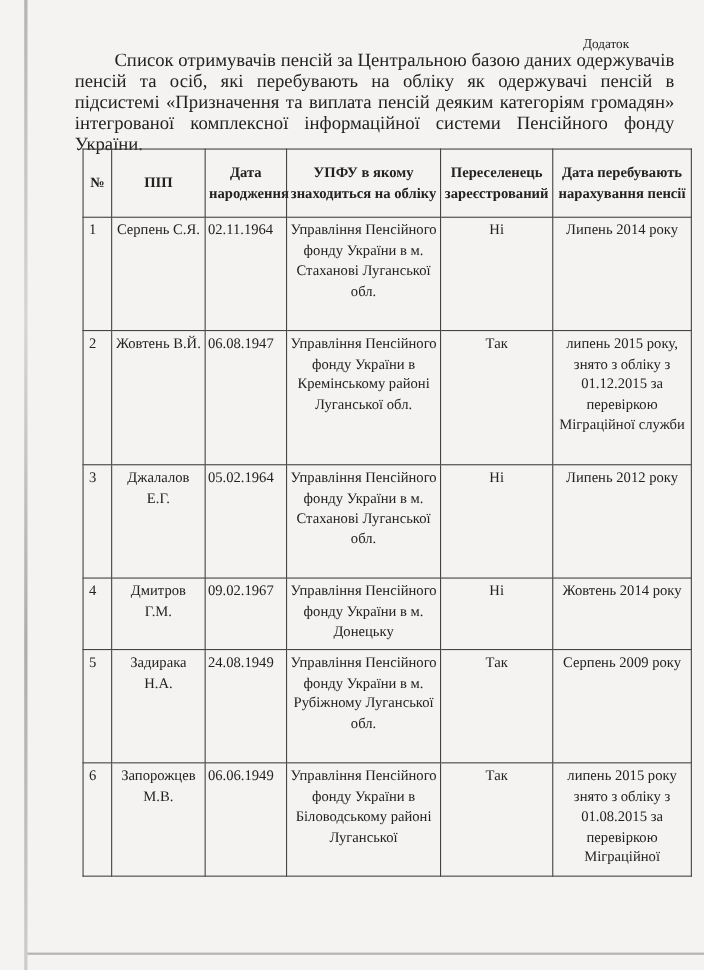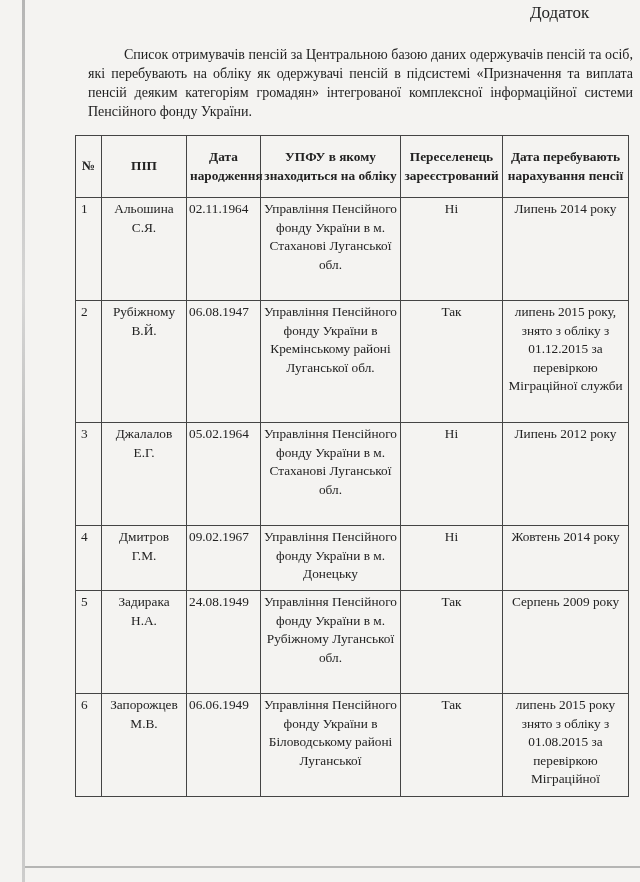--- a/index.html
+++ b/index.html
@@ -12,25 +12,25 @@
   .page-edge {
     position:absolute; left:22px; top:0; width:3px; height:882px;
     background:linear-gradient(#9a9a9a,#c9c9c9,#8e8e8e,#bdbdbd);
     opacity:0.7;
   }
   .bottom-edge {
     position:absolute; left:25px; top:866px; width:615px; height:2px;
     background:#9a9a9a; opacity:0.7;
   }
   .appendix-label {
-    position:absolute; left:530px; top:3px; font-size:17px;
+    position:absolute; left:530px; top:33px; font-size:12px;
   }
   .intro {
-    position:absolute; left:88px; top:45px; width:545px;
-    font-size:14px; line-height:19px; text-align:justify;
+    position:absolute; left:68px; top:45px; width:545px;
+    font-size:17px; line-height:19px; text-align:justify;
     text-indent:36px;
   }
   table.pension {
     position:absolute; left:75px; top:135px;
     border-collapse:collapse; table-layout:fixed;
     width:553px; font-size:13.3px; line-height:18.6px;
   }
   table.pension th, table.pension td {
     border:1px solid #444; padding:2px 3px; vertical-align:top; text-align:center;
   }
@@ -69,29 +69,29 @@
       <th>ПІП</th>
       <th>Дата народження</th>
       <th>УПФУ в якому знаходиться на обліку</th>
       <th>Переселенець зареєстрований</th>
       <th>Дата перебувають нарахування пенсії</th>
     </tr>
   </thead>
   <tbody>
     <tr class="row-1">
       <td class="num">1</td>
-      <td>Альошина С.Я.</td>
+      <td>Серпень С.Я.</td>
       <td class="dob">02.11.1964</td>
       <td>Управління Пенсійного фонду України в м. Стаханові Луганської обл.</td>
       <td>Ні</td>
       <td>Липень 2014 року</td>
     </tr>
     <tr class="row-2">
       <td class="num">2</td>
-      <td>Рубіжному В.Й.</td>
+      <td>Жовтень В.Й.</td>
       <td class="dob">06.08.1947</td>
       <td>Управління Пенсійного фонду України в Кремінському районі Луганської обл.</td>
       <td>Так</td>
       <td>липень 2015 року, знято з обліку з 01.12.2015 за перевіркою Міграційної служби</td>
     </tr>
     <tr class="row-3">
       <td class="num">3</td>
       <td>Джалалов Е.Г.</td>
       <td class="dob">05.02.1964</td>
       <td>Управління Пенсійного фонду України в м. Стаханові Луганської обл.</td>

